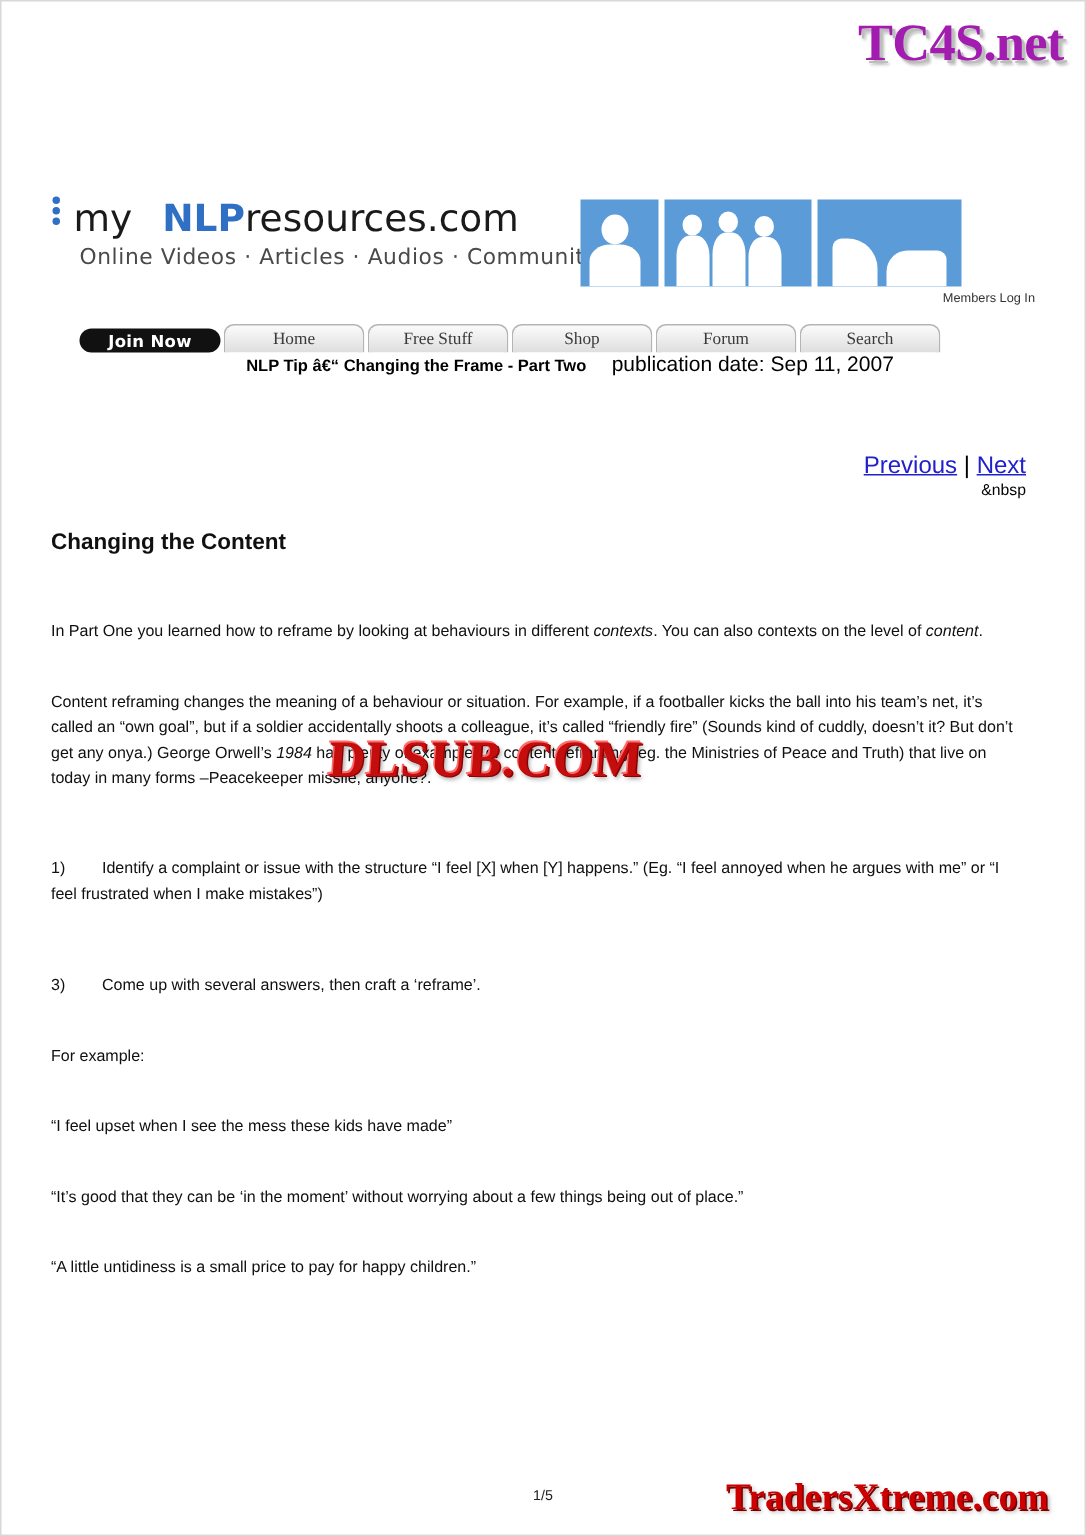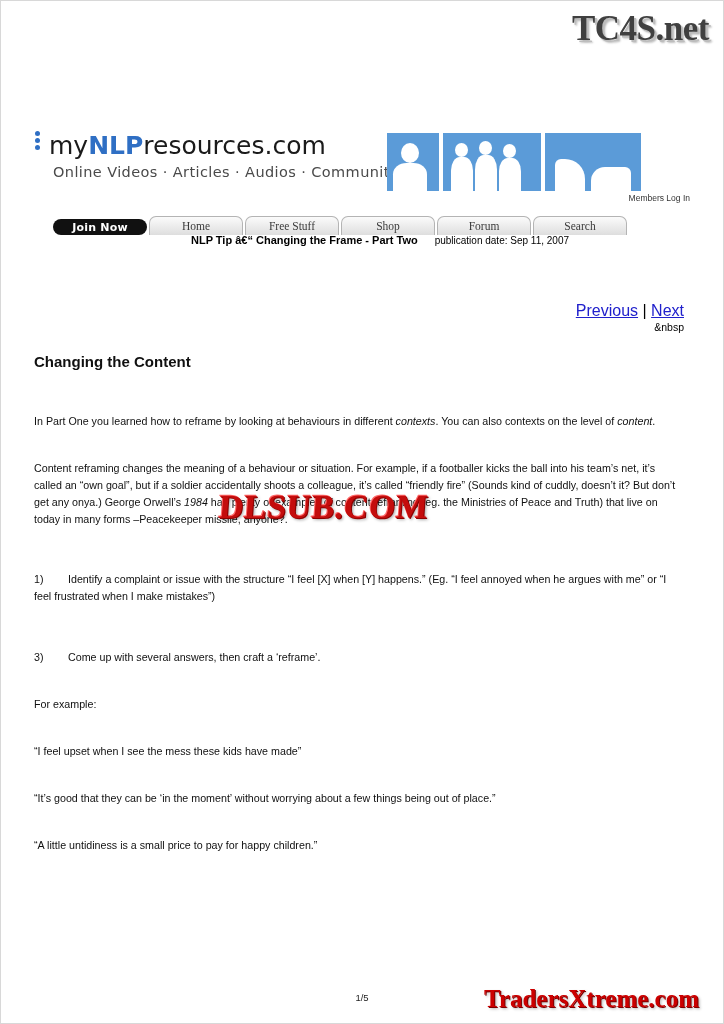--- a/index.html
+++ b/index.html
@@ -23,21 +23,21 @@
 
   
   .tc4s {
     position: absolute;
     top: 8px;
     right: 14px;
     font-family: "Liberation Serif", serif;
     font-size: 35px;
     font-weight: bold;
     letter-spacing: -0.5px;
-    color: #404040;
+    color: #a21caf;
     text-shadow: 2px 2px 0 #bdbdbd, 3px 3px 2px rgba(0,0,0,0.25);
   }
 
   
   .banner {
     position: absolute;
     left: 34px;
     top: 130px;
     width: 655px;
     height: 105px;
@@ -51,20 +51,21 @@
   .logo-line1 {
     font-family: "DejaVu Sans", sans-serif;
     font-size: 25px;
     line-height: 30px;
     color: #1a1a1a;
     white-space: nowrap;
   }
   .logo-line1 .blue {
     color: #2f6fc4;
     font-weight: bold;
+    margin-left: 20px;
   }
   .logo-line1 .dots {
     display: inline-block;
     width: 14px;
     position: relative;
     top: -2px;
   }
   .logo-dot {
     display: block;
     width: 5px;
@@ -159,21 +160,21 @@
     top: 233px;
     text-align: center;
     font-size: 10.5px;
   }
   .titleline .doc-title {
     font-weight: bold;
     font-size: 11px;
     padding-left: 36px;
   }
   .titleline .pubdate {
-    font-size: 10px;
+    font-size: 14px;
     margin-left: 14px;
   }
 
   
   .prevnext {
     position: absolute;
     right: 39px;
     top: 301px;
     font-size: 16px;
   }

